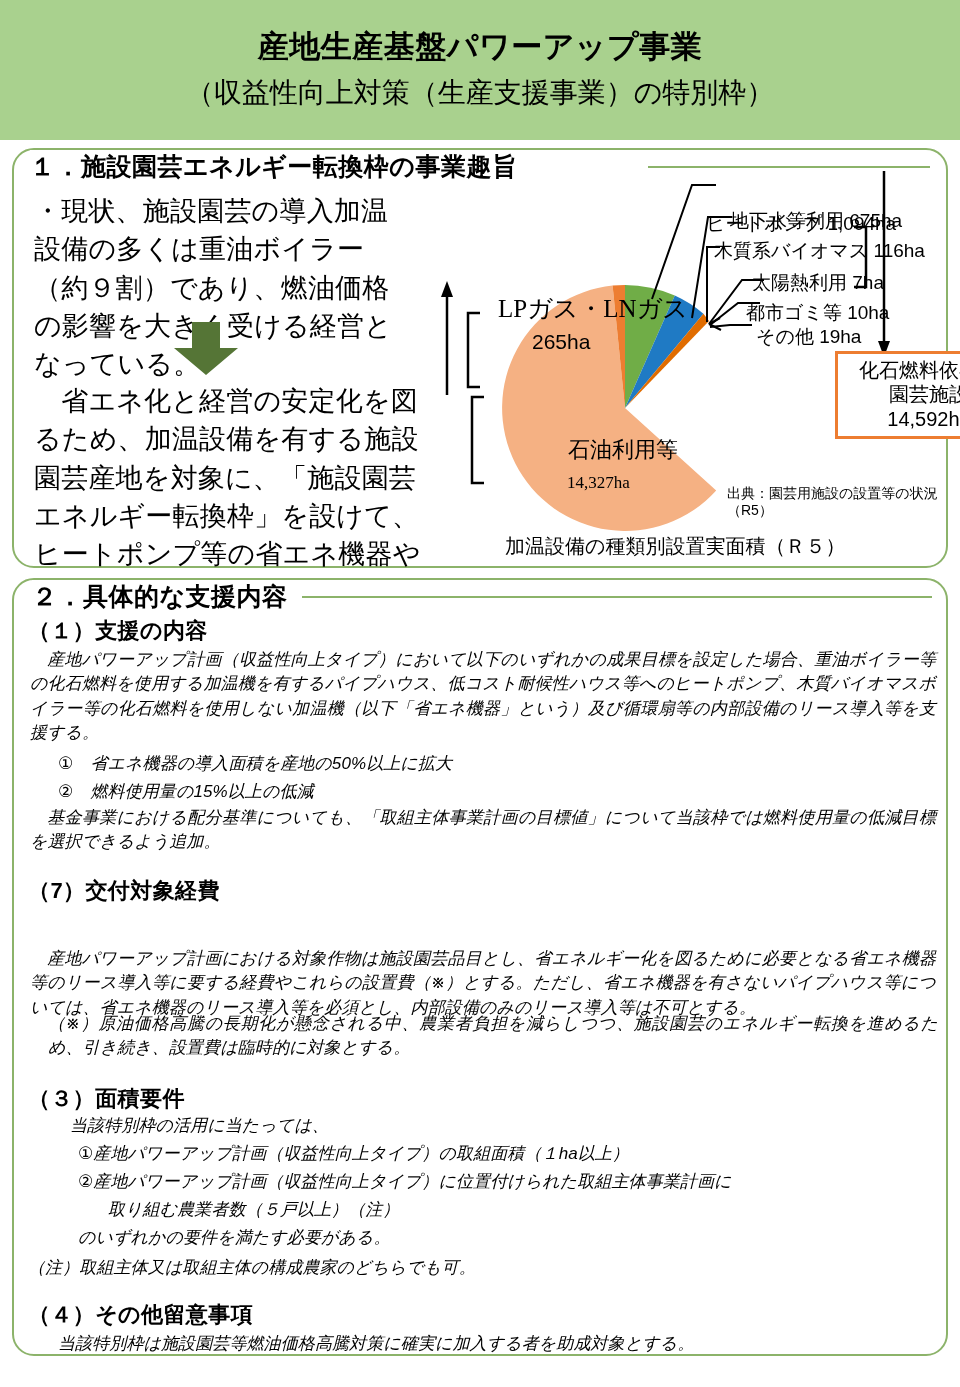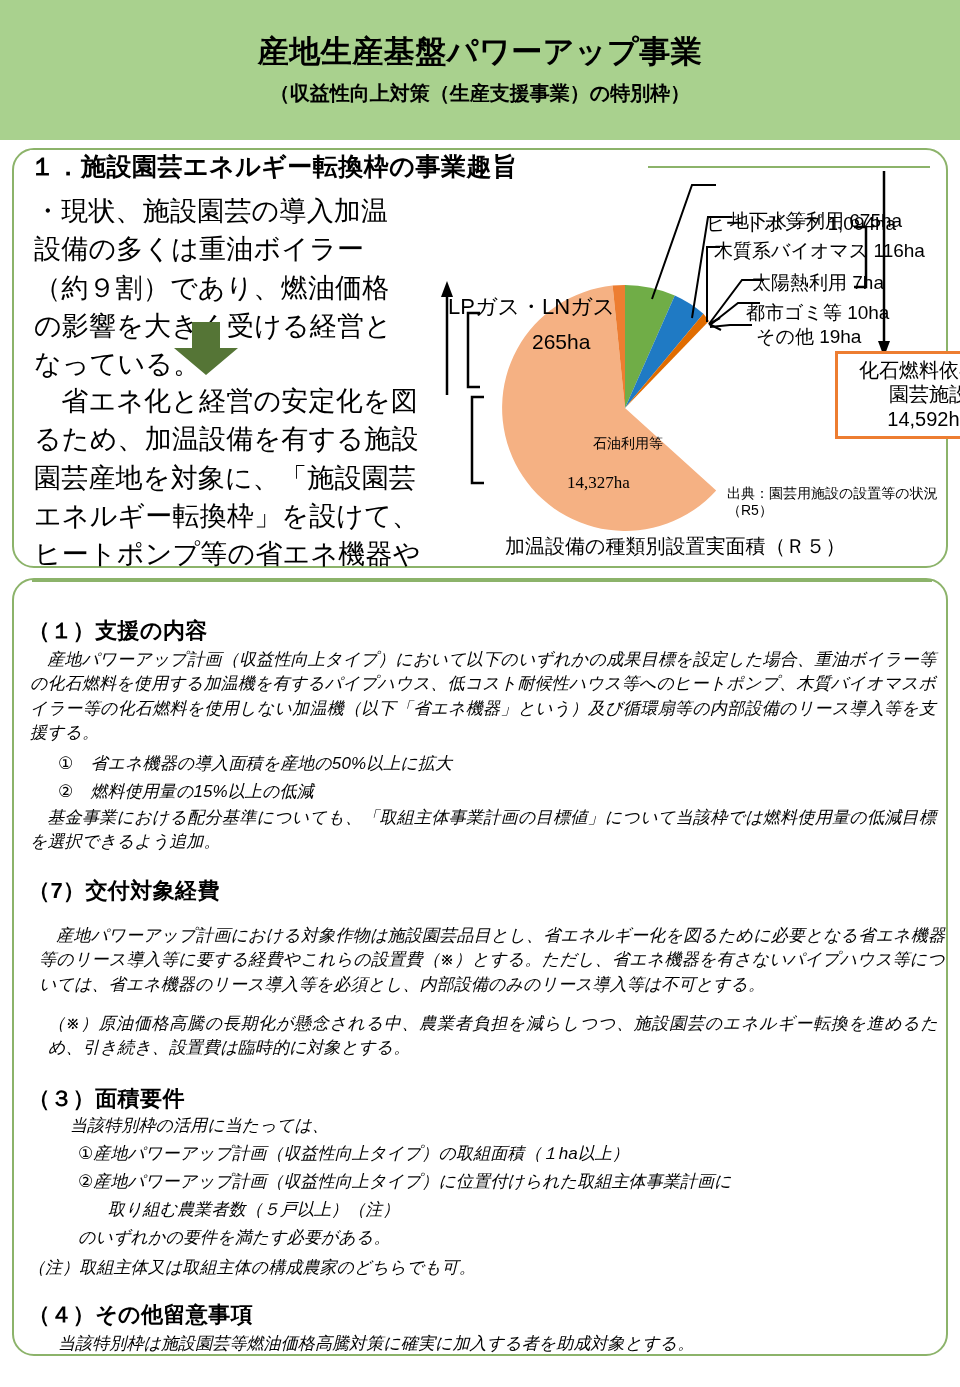--- a/index.html
+++ b/index.html
@@ -31,22 +31,22 @@
   }
   #header-banner .h-line1,
   #header-banner .h-line2 {
     font-size: 31px;
     font-weight: bold;
     letter-spacing: 0.5px;
     line-height: 1.18;
     white-space: nowrap;
   }
   #header-banner .h-line3 {
-    font-size: 20px;
-    font-weight: bold;
+    font-size: 28px;
+    font-weight: normal;
     line-height: 1.3;
     margin-top: 9px;
     white-space: nowrap;
   }
 
   
   .panel {
     position: absolute;
     border: 2px solid #8cb36a;
     border-radius: 22px;
@@ -131,32 +131,32 @@
   }
   #lbl-hp   { left: 706px; top: 176px; margin-top: 35px; }
   #lbl-gw   { left: 730px; top: 208px; }
   #lbl-bio  { left: 714px; top: 238px; }
   #lbl-sol  { left: 752px; top: 270px; }
   #lbl-gar  { left: 746px; top: 300px; }
   #lbl-oth  { left: 756px; top: 324px; }
 
   #lbl-lpg {
     position: absolute;
-    left: 448px; top: 292px;
-    font-size: 22px; white-space: nowrap;
+    left: 498px; top: 292px;
+    font-size: 25px; white-space: nowrap; font-family: Liberation Serif, serif;
   }
   #lbl-lpg-val {
     position: absolute;
     left: 532px; top: 330px;
     font-size: 21px; white-space: nowrap;
   }
   #lbl-oil {
     position: absolute;
     left: 568px; top: 435px;
-    font-size: 14px; white-space: nowrap; margin-left: 25px;
+    font-size: 22px; white-space: nowrap;
   }
   #lbl-oil-val {
     position: absolute;
     left: 567px; top: 473px;
     font-size: 17px; white-space: nowrap; font-family: Liberation Serif, serif;
   }
 
   #chart-source {
     position: absolute;
     left: 727px; top: 485px;
@@ -189,21 +189,21 @@
     font-style: italic;
   }
 
   #sh-1 { left: 28px; top: 616px; }
   #p-1  { left: 30px; top: 648px; width: 906px; }
   #p-1-a { left: 58px; top: 752px; width: 880px; }
   #p-1-b { left: 58px; top: 780px; width: 880px; }
   #p-1-c { left: 30px; top: 806px; width: 906px; }
 
   #sh-2 { left: 28px; top: 876px; }
-  #p-2  { left: 30px; top: 924px; width: 906px; margin-left: 9px; }
+  #p-2  { left: 30px; top: 947px; width: 906px; }
   #p-2-note { left: 48px; top: 1012px; width: 890px; }
 
   #sh-3 { left: 28px; top: 1084px; }
   #p-3-lead { left: 70px; top: 1114px; width: 870px; }
   #p-3-i    { left: 78px; top: 1142px; width: 866px; }
   #p-3-ii   { left: 78px; top: 1170px; width: 866px; }
   #p-3-ii2  { left: 108px; top: 1198px; width: 840px; }
   #p-3-end  { left: 70px; top: 1226px; width: 870px; margin-left: 8px; }
   #p-3-note { left: 28px; top: 1256px; width: 906px; }
 
@@ -305,20 +305,21 @@
 <div id="lbl-lpg-val">265ha</div>
 <div id="lbl-oil">石油利用等</div>
 <div id="lbl-oil-val">14,327ha</div>
 
 <div id="chart-source">出典：園芸用施設の設置等の状況（R5）</div>
 <div id="chart-caption">加温設備の種類別設置実面積（Ｒ５）</div>
 
 <div class="panel" id="panel-section2"></div>
 
 <div class="sec-head" id="sec2-head">
+  <span class="sec-title">２．具体的な支援内容</span>
   <span class="sec-rule"></span>
 </div>
 
 <div class="sub-head" id="sh-1">（１）支援の内容</div>
 <div class="para" id="p-1">　産地パワーアップ計画（収益性向上タイプ）において以下のいずれかの成果目標を設定した場合、重油ボイラー等の化石燃料を使用する加温機を有するパイプハウス、低コスト耐候性ハウス等へのヒートポンプ、木質バイオマスボイラー等の化石燃料を使用しない加温機（以下「省エネ機器」という）及び循環扇等の内部設備のリース導入等を支援する。</div>
 <div class="para" id="p-1-a">①　省エネ機器の導入面積を産地の50%以上に拡大</div>
 <div class="para" id="p-1-b">②　燃料使用量の15%以上の低減</div>
 <div class="para" id="p-1-c">　基金事業における配分基準についても、「取組主体事業計画の目標値」について当該枠では燃料使用量の低減目標を選択できるよう追加。</div>
 
 <div class="sub-head" id="sh-2">（7）交付対象経費</div>

